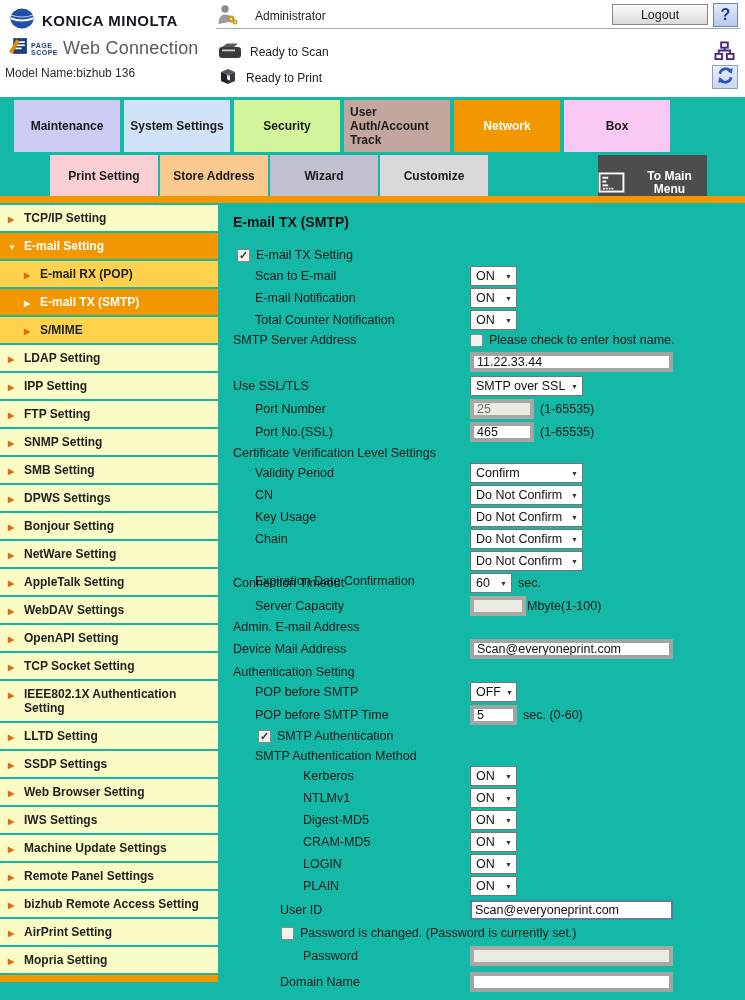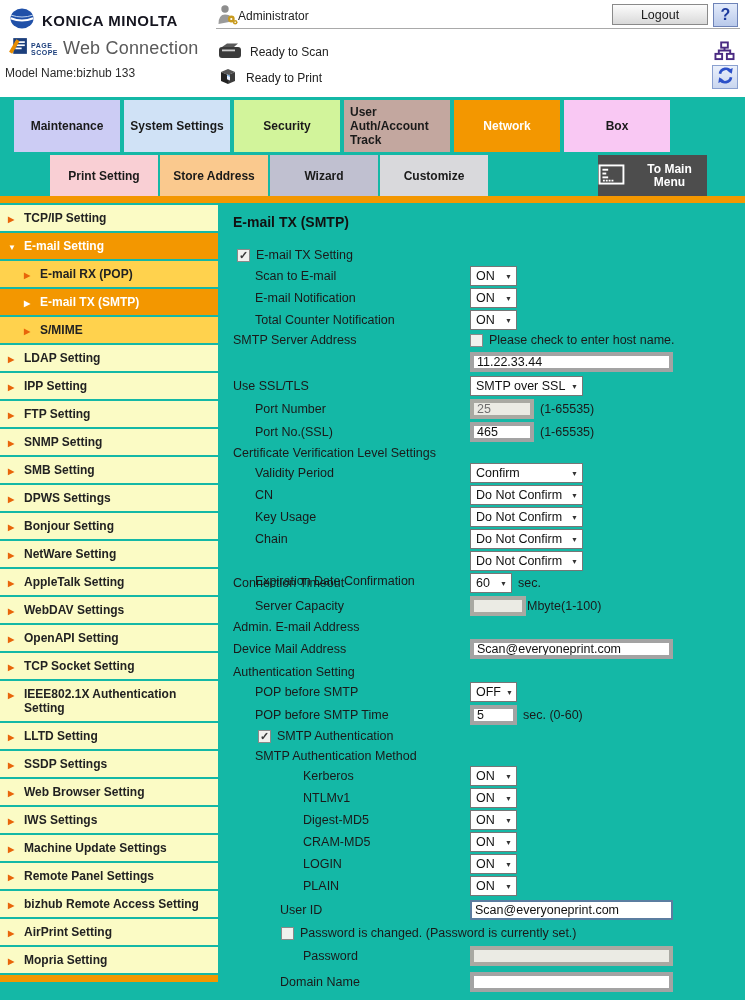--- a/index.html
+++ b/index.html
@@ -9,36 +9,36 @@
 
   
   .hdr { position:relative; height:97px; background:#fff; }
   .logo1 { position:absolute; left:10px; top:8px; display:flex; align-items:center; gap:8px; }
   .brandtext { font-size:15px; font-weight:bold; color:#15151f; letter-spacing:0.5px; }
   .logo2 { position:absolute; left:8px; top:36px; display:flex; align-items:center; }
   .ps-stack { display:flex; flex-direction:column; margin-left:2px; }
   .ps-stack i { font-style:normal; font-size:7px; font-weight:bold; color:#1c3f7c; line-height:7px; letter-spacing:0.5px; }
   .ps-web { font-size:18px; color:#5a5a5a; margin-left:5px; letter-spacing:0.2px; }
   .model { position:absolute; left:5px; top:66px; font-size:12px; color:#2b2b2b; }
-  .admin { position:absolute; left:216px; top:4px; display:flex; align-items:center; gap:0; font-size:12px; color:#222; }
+  .admin { position:absolute; left:216px; top:4px; display:flex; align-items:center; gap:17px; font-size:12px; color:#222; }
   .hline { position:absolute; left:216px; top:28px; right:5px; height:1px; background:#a9a9a9; }
   .status { position:absolute; display:flex; align-items:center; gap:8px; font-size:12px; color:#222; }
   .st1 { left:218px; top:42px; }
   .st2 { left:218px; top:66px; }
   .logout { position:absolute; left:612px; top:4px; width:96px; height:21px; background:linear-gradient(#fcfcfc,#d9d9d9); border:1px solid #8a8a8a; font-size:12.5px; color:#1a1a1a; font-family:inherit; }
   .help { position:absolute; left:713px; top:3px; width:25px; height:24px; background:linear-gradient(#e3ebfb,#b9c9ea); border:1px solid #6e83b8; color:#1d3a9e; font-weight:bold; font-size:16px; font-family:inherit; }
   .neticon { position:absolute; left:714px; top:41px; width:22px; height:20px; }
   .refresh { position:absolute; left:712px; top:65px; width:26px; height:24px; background:linear-gradient(#eaf0fb,#c9d6ef); border:1px solid #8aa0d0; display:flex; align-items:center; justify-content:center; }
 
   
   .tabs1 { position:relative; height:52px; margin-top:3px; }
   .tabs1 .tb { position:absolute; top:0; height:52px; width:106px; display:flex; align-items:center; justify-content:center; text-align:left; font-size:12px; font-weight:bold; color:#1a1a1a; line-height:14px; padding:0 6px; cursor:default; }
   .tabs2 { position:relative; height:41px; margin-top:3px; }
   .tabs2 .tb { position:absolute; top:0; height:41px; width:108px; display:flex; align-items:center; justify-content:center; text-align:center; font-size:12px; font-weight:bold; color:#1a1a1a; cursor:default; }
-  .tomain { position:absolute; left:598px; top:0; width:109px; height:41px; background:#4d4d4d; color:#fff; display:flex; align-items:center; justify-content:center; gap:7px; font-size:12px; font-weight:bold; line-height:13px; text-align:center; cursor:default; }
+  .tomain { position:absolute; left:598px; top:0; width:109px; height:41px; background:#4d4d4d; color:#fff; display:flex; align-items:flex-end; justify-content:center; gap:7px; font-size:12px; font-weight:bold; line-height:13px; text-align:center; cursor:default; }
   .orangebar { height:7px; background:#f39700; }
 
   
   .bodywrap { display:flex; margin-top:2px; }
   aside { width:218px; flex:none; }
   .si { position:relative; margin-bottom:2px; background:#fbfbc5; font-weight:bold; font-size:12px; color:#222; line-height:14px; padding:6px 6px 6px 24px; cursor:pointer; }
   .si .arr { position:absolute; left:8px; top:8px; font-size:8px; color:#e8650a; }
   .si.sub { padding-left:40px; background:#ffd24d; }
   .si.sub .arr { left:24px; }
   .si.parent { background:#f39700; color:#fff; }
@@ -89,21 +89,21 @@
           <rect x="7" y="11" width="6" height="1.6" fill="#fff"></rect>
           <path d="M1 15 L8 3 L11 5 L4 17 Z" fill="#e78c00"></path>
         </svg>
       </span>
       <span class="ps-stack">
         <i>PAGE</i>
         <i>SCOPE</i>
       </span>
       <span class="ps-web">Web Connection</span>
     </div>
-    <div class="model">Model Name:bizhub 133</div>
+    <div class="model">Model Name:bizhub 136</div>
 
     <div class="admin">
       <span>
         <svg width="22" height="21" viewBox="0 0 22 21">
           <circle cx="9" cy="5" r="3.7" fill="#8d8d8d"></circle>
           <path d="M2.5 20 Q2.5 10.5 9 10.5 Q14 10.5 15.2 13.5 L13 18 Z" fill="#9a9a9a"></path>
           <circle cx="15.3" cy="15" r="3.4" fill="#c89a1d"></circle>
             <circle cx="15.3" cy="15" r="1.1" fill="#fff"></circle>
           <circle cx="19.2" cy="18.2" r="2.3" fill="#c89a1d"></circle>
             <circle cx="19.2" cy="18.2" r="0.8" fill="#fff"></circle>

